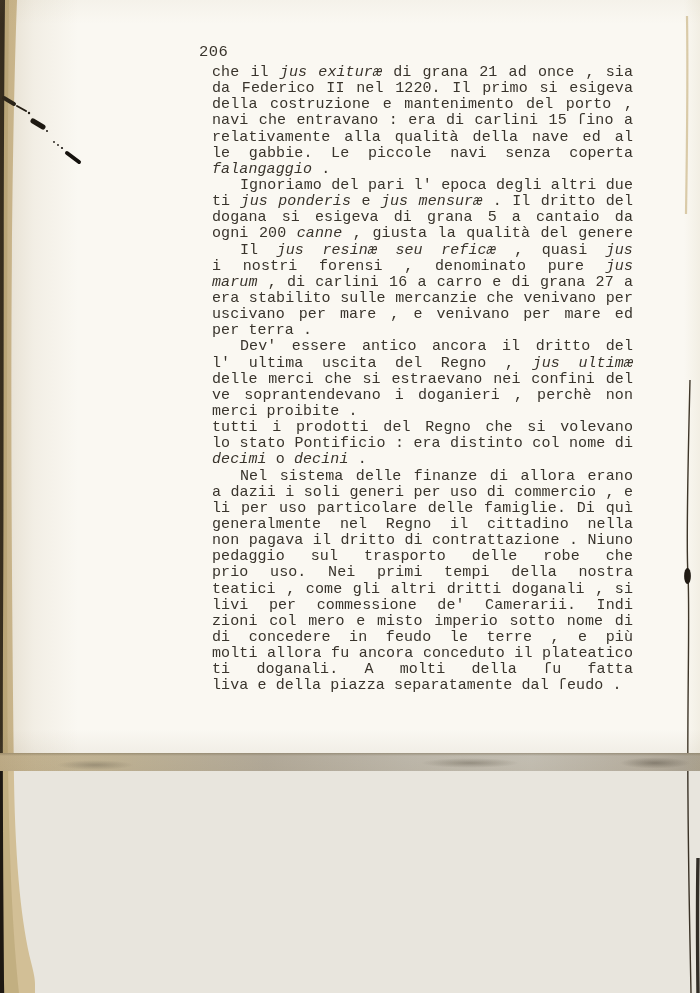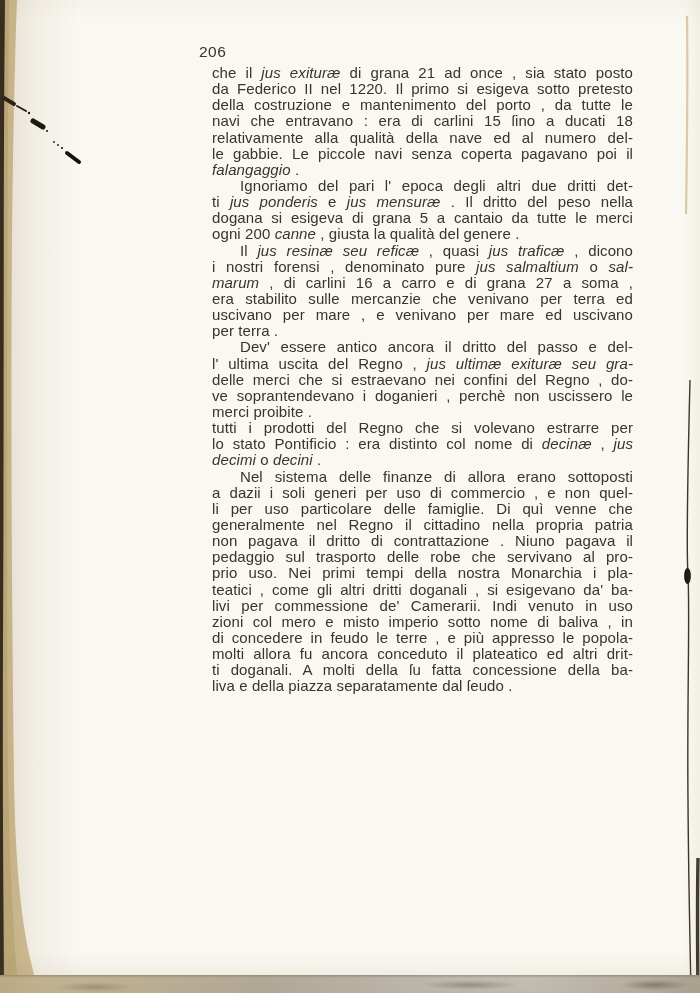--- a/index.html
+++ b/index.html
@@ -3,23 +3,23 @@
 <meta charset="utf-8">
 <style>
   html, body {
     margin: 0; padding: 0;
     width: 700px; height: 993px;
     overflow: hidden;
     background: #e8e5dd;
   }
   .scan {
     position: relative;
-    width: 700px; height: 993px;
+    width: 700px; height: 771px;
     background: var(--paper, #faf8f2);
-    font-family: Liberation Sans, sans-serif;
+    font-family: Liberation Mono, monospace;
   }
   
   .scan::after {
     content: "";
     position: absolute; inset: 0;
     pointer-events: none;
     z-index: 2;
     background:
       linear-gradient(90deg, rgba(150,124,76,.22) 0px, rgba(150,124,76,.08) 34px, rgba(0,0,0,0) 78px),
       linear-gradient(270deg, rgba(185,170,125,.12) 0px, rgba(0,0,0,0) 16px),

